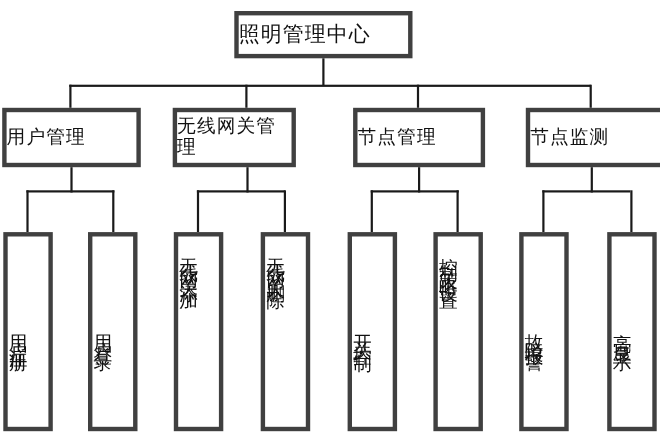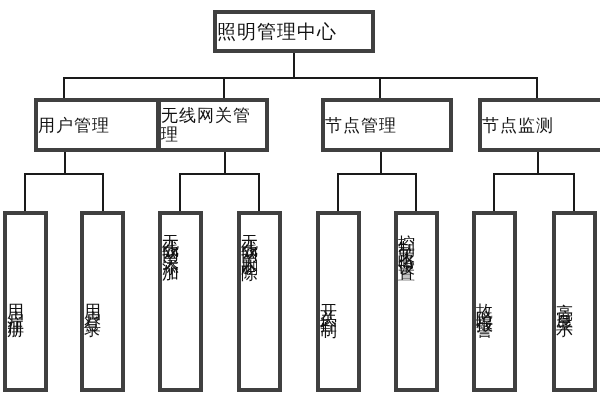--- a/index.html
+++ b/index.html
@@ -41,23 +41,23 @@
     font-size: 19px;
   }
   
   .node-l2 {
     top: 98px;
     height: 54px;
   }
   .node-l2 .label {
     font-size: 17px;
   }
-  .l2-0 { left: 2px;   width: 126px; margin-left: 32px; }
+  .l2-0 { left: 2px;   width: 126px; }
   .l2-1 { left: 157px; width: 112px; }
-  .l2-2 { left: 321px; width: 132px; }
+  .l2-2 { left: 321px; width: 120px; }
   .l2-3 { left: 478px; width: 136px; }
   
   .node-leaf {
     top: 211px;
     height: 181px;
     width: 45px;
     align-items: flex-start;
     padding-top: 6px;
   }
   .node-leaf .label {

